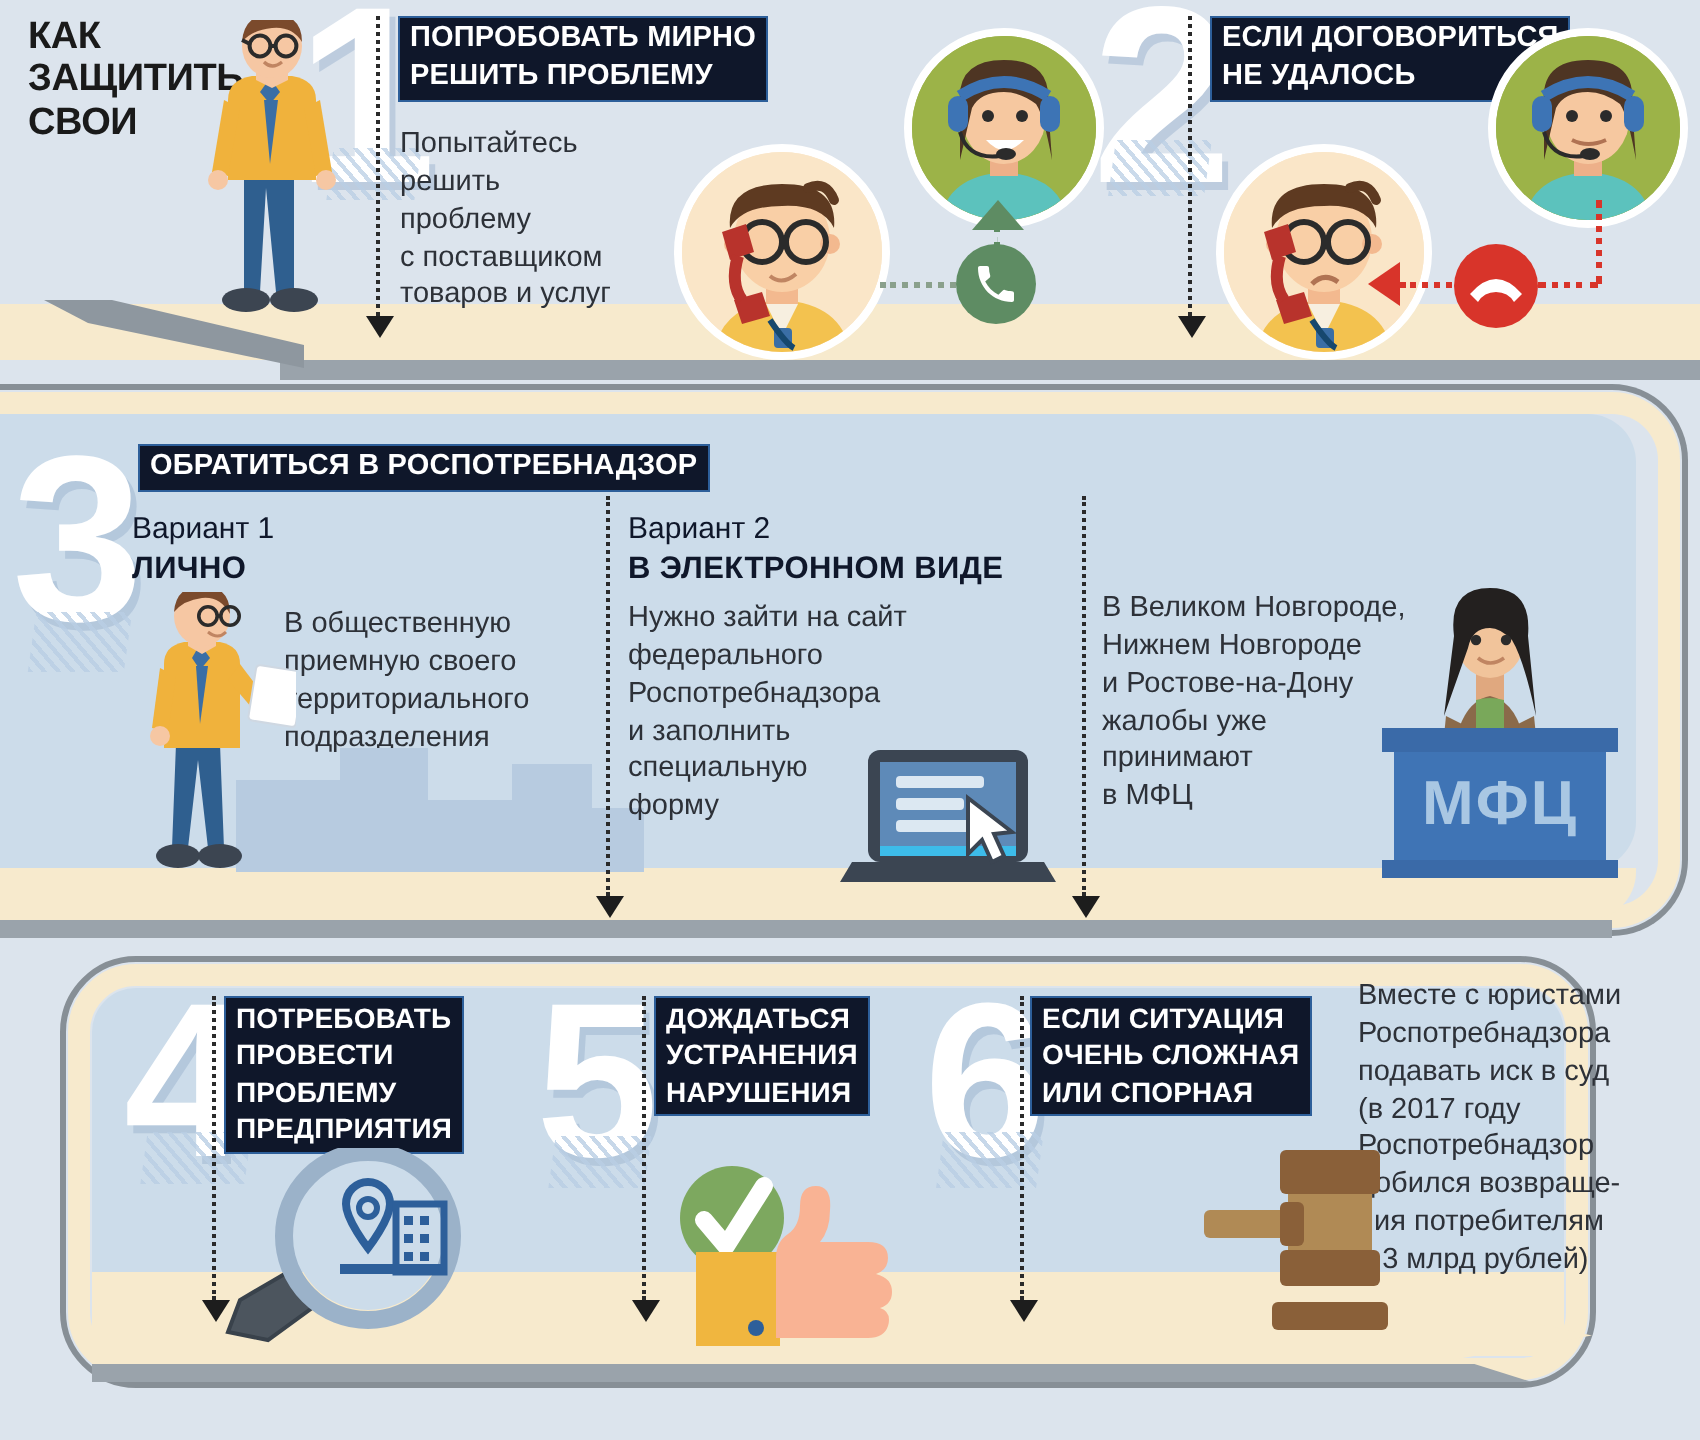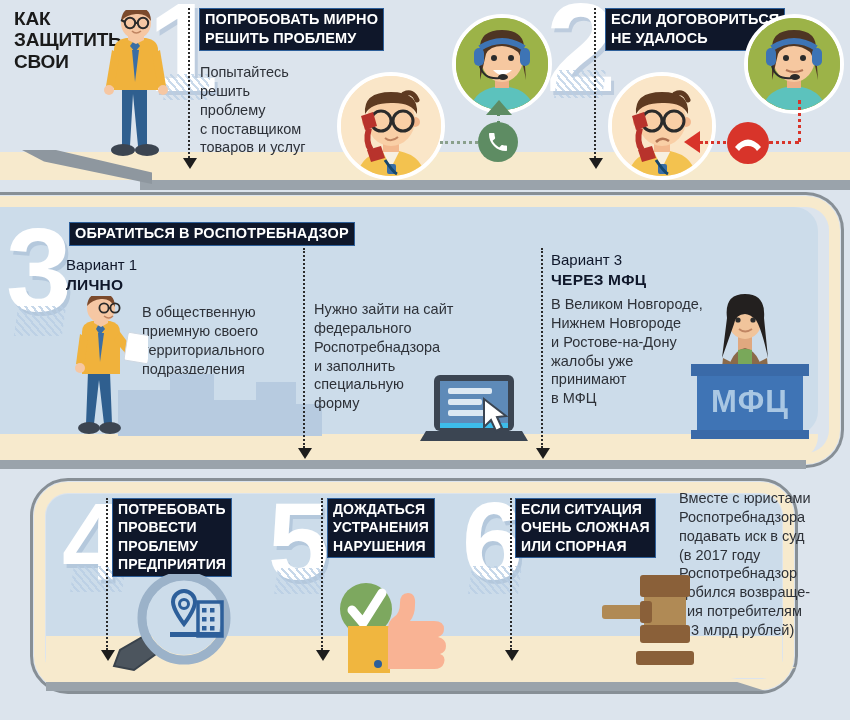--- a/index.html
+++ b/index.html
@@ -333,20 +333,24 @@
       <ellipse cx="37" cy="12" rx="14" ry="15" fill="#f6c7a3"></ellipse>
       <path d="M23 10 Q24 -3 37 -3 Q51 -3 51 11 Q46 2 37 3 Q28 4 23 10Z" fill="#7b4a2c"></path>
       <circle cx="40" cy="12" r="4.6" fill="none" stroke="#2b2b2b" stroke-width="1.8"></circle>
       <circle cx="51" cy="12" r="4.6" fill="none" stroke="#2b2b2b" stroke-width="1.8"></circle>
       <line x1="44.6" y1="12" x2="46.4" y2="12" stroke="#2b2b2b" stroke-width="1.8"></line>
       <path d="M40 20 Q45 24 49 20" stroke="#c08562" stroke-width="1.5" fill="none"></path>
     </svg>
   </div>
 
   <div class="dotline" style="left:303px;top:248px;height:200px;"></div>
+  <div class="opt-kicker" style="left:314px;top:256px;width:210px;">
+    <span>Вариант 2</span>
+    <b>В ЭЛЕКТРОННОМ ВИДЕ</b>
+  </div>
   <div class="body-text" style="left:314px;top:300px;width:200px;white-space:pre-line;">Нужно зайти на сайт
 федерального
 Роспотребнадзора
 и заполнить
 специальную
 форму</div>
 
   <div class="fig" style="left:420px;top:375px;">
     <svg width="110" height="70" viewBox="0 0 110 70">
       <rect x="14" y="0" width="80" height="56" rx="6" fill="#3b4552"></rect>
@@ -354,24 +358,20 @@
       <rect x="28" y="13" width="44" height="6" rx="2" fill="#dce8f2"></rect>
       <rect x="28" y="24" width="34" height="6" rx="2" fill="#dce8f2"></rect>
       <rect x="28" y="35" width="40" height="6" rx="2" fill="#dce8f2"></rect>
       <rect x="20" y="48" width="68" height="5" fill="#3dbcea"></rect>
       <path d="M6 56 L102 56 L108 66 L0 66 Z" fill="#3b4552"></path>
       <path d="M64 24 L64 52 L71 45 L76 56 L82 53 L77 42 L86 41 Z" fill="#ffffff" stroke="#3b4552" stroke-width="2"></path>
     </svg>
   </div>
 
   <div class="dotline" style="left:541px;top:248px;height:200px;"></div>
-  <div class="opt-kicker" style="left:551px;top:251px;width:220px;">
-    <span>Вариант 3</span>
-    <b>ЧЕРЕЗ МФЦ</b>
-  </div>
   <div class="body-text" style="left:551px;top:295px;width:180px;white-space:pre-line;">В Великом Новгороде,
 Нижнем Новгороде
 и Ростове-на-Дону
 жалобы уже
 принимают
 в МФЦ</div>
 
   <div class="fig" style="left:710px;top:292px;">
     <svg width="80" height="100" viewBox="0 0 80 100">
       <rect x="28" y="44" width="14" height="14" fill="#e0a87f"></rect>

